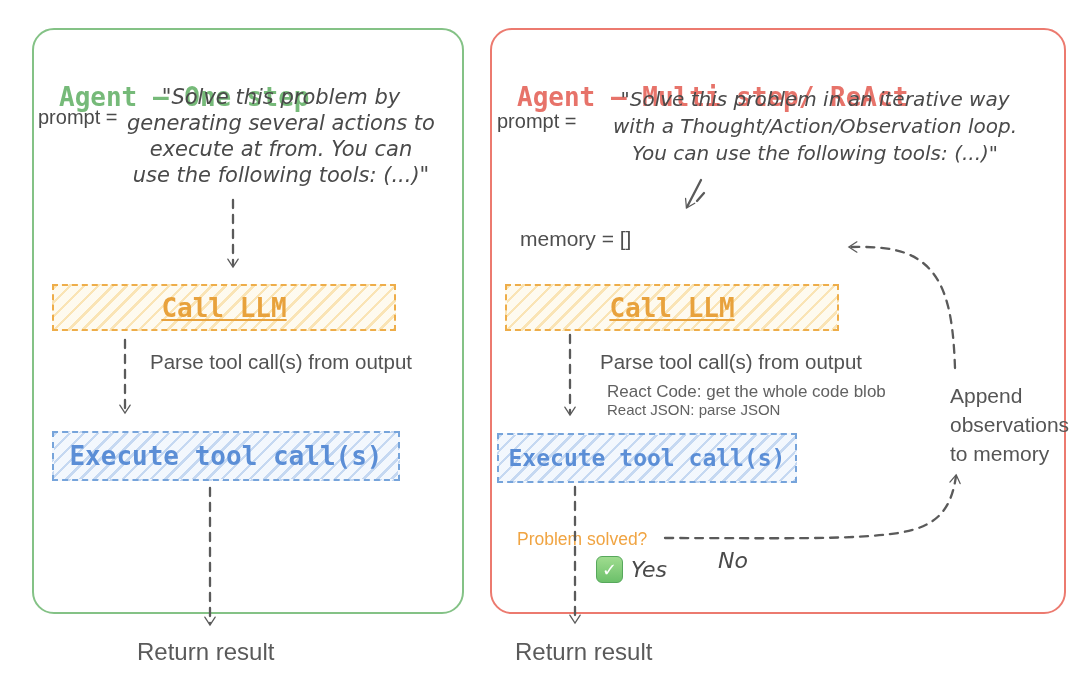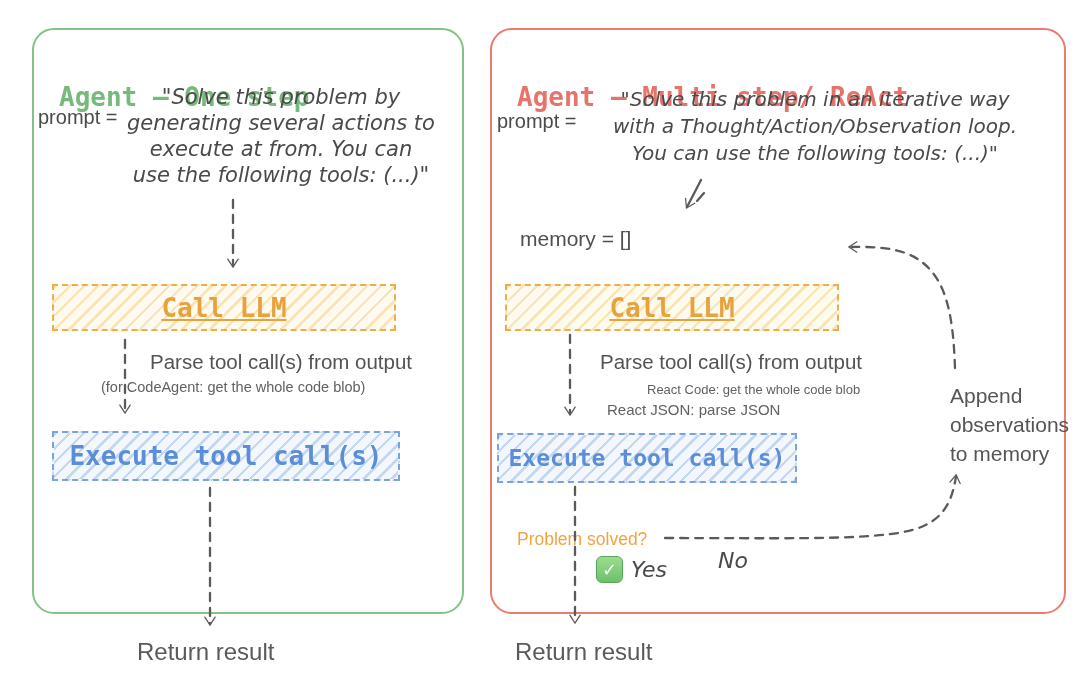--- a/index.html
+++ b/index.html
@@ -73,21 +73,20 @@
     <div>use the following tools: (...)"</div>
   </div>
 
   <div class="box orange" style="left:52px;top:284px;width:344px;height:47px;font-size:26px;">
     <span>Call LLM</span>
   </div>
 
   <div class="note" style="left:150px;top:350px;">
     <div class="parse-main">Parse tool call(s) from output</div>
   </div>
-  <div class="note parse-sub" style="left:101px;top:379px;">(for CodeAgent: get the whole code blob)</div>
 
   <div class="box blue" style="left:52px;top:431px;width:348px;height:50px;font-size:26px;">
     <span>Execute tool call(s)</span>
   </div>
 
   <div class="return-label" style="left:137px;top:638px;">Return result</div>
 
   <span class="prompt-label" style="left:497px;top:110px;">prompt =</span>
   <div class="hand hand-block" style="left:575px;top:86px;width:480px;font-size:20px;line-height:27px;">
     <div>"Solve this problem in an iterative way</div>
@@ -95,21 +94,21 @@
     <div>You can use the following tools: (...)"</div>
   </div>
 
   <div class="memory-code" style="left:520px;top:225px;">memory = []</div>
 
   <div class="box orange" style="left:505px;top:284px;width:334px;height:47px;font-size:26px;">
     <span>Call LLM</span>
   </div>
 
   <div class="note parse-main" style="left:600px;top:350px;">Parse tool call(s) from output</div>
-  <div class="note parse-sub" style="left:607px;top:382px;font-size:13px;margin-left:40px;">React Code: get the whole code blob</div>
+  <div class="note parse-sub" style="left:607px;top:382px;font-size:17px;">React Code: get the whole code blob</div>
   <div class="note parse-sub" style="left:607px;top:401px;font-size:15px;">React JSON: parse JSON</div>
 
   <div class="append-note" style="left:950px;top:381px;white-space:pre-line;">Append
 observations
 to memory</div>
 
   <div class="box blue" style="left:497px;top:433px;width:300px;height:50px;font-size:23px;">
     <span>Execute tool call(s)</span>
   </div>
 

